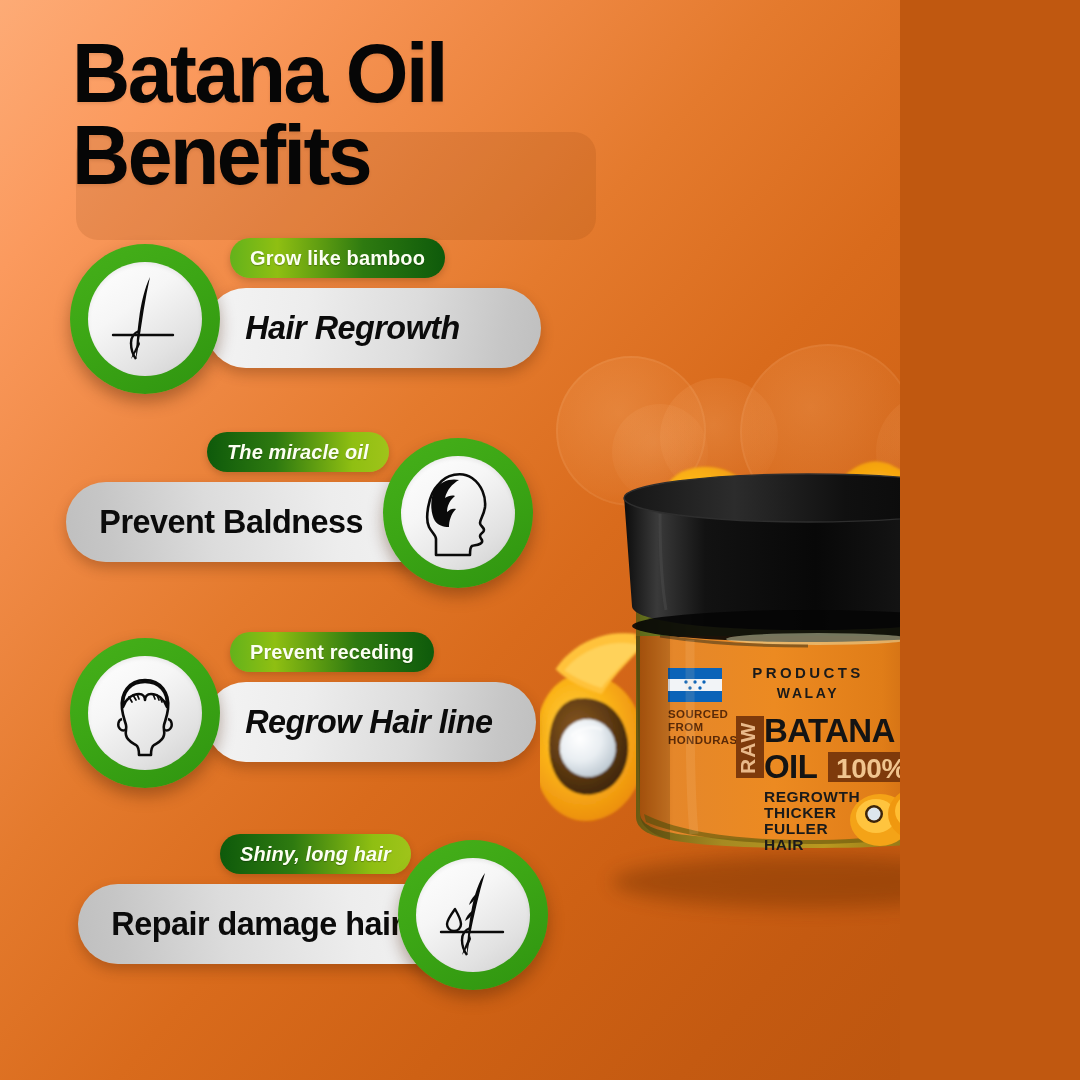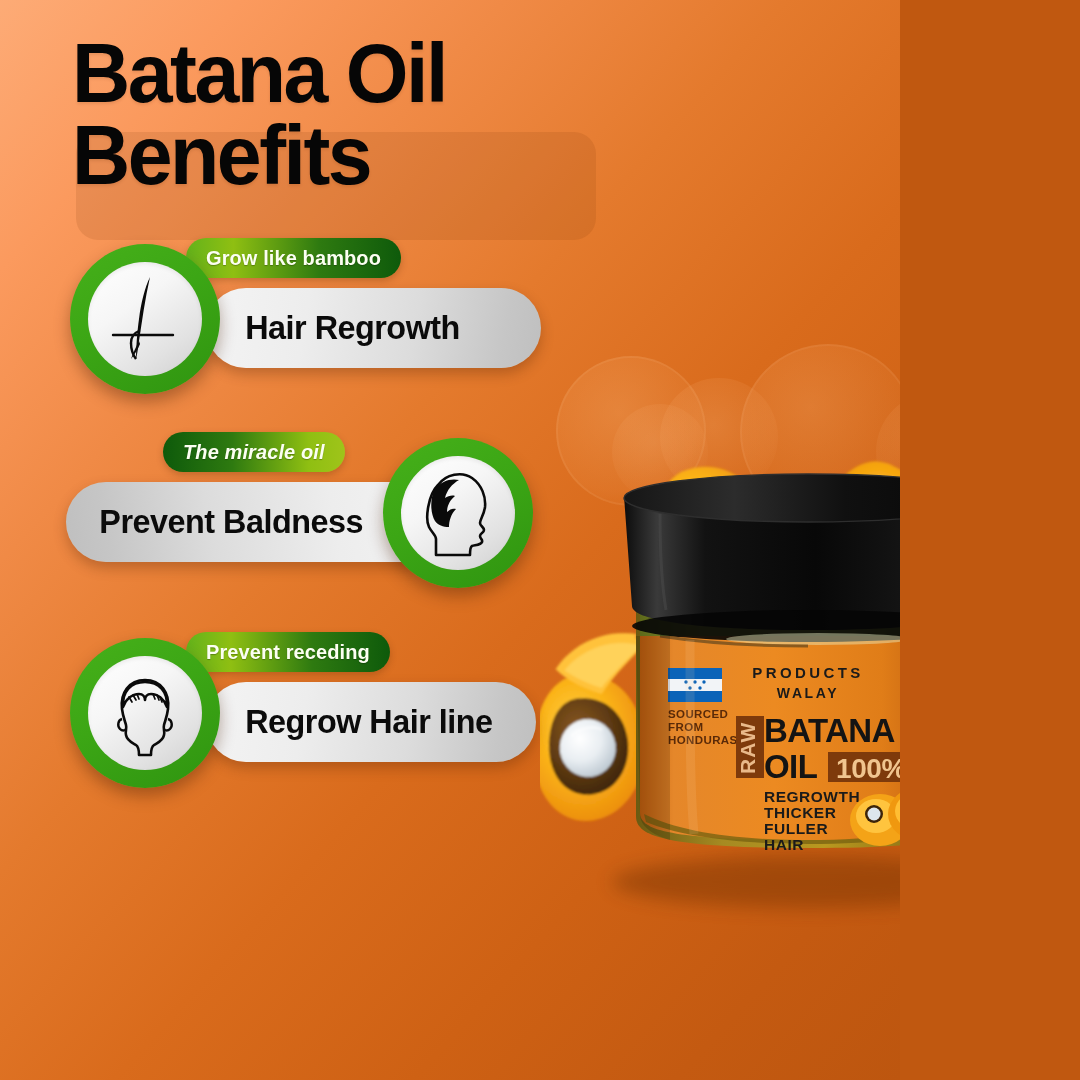--- a/index.html
+++ b/index.html
@@ -59,32 +59,33 @@
 
   
   .tag{
     position:absolute;height:40px;border-radius:20px;
     display:flex;align-items:center;justify-content:center;
     color:#FCFFF2;font-size:20px;font-weight:700;letter-spacing:.1px;
     white-space:nowrap;padding:0 20px;box-sizing:border-box;
     text-shadow:0 1px 1px rgba(0,0,0,.28);
     box-shadow:0 3px 7px rgba(80,35,5,.26);
     z-index:2;
+    margin-left:44px;
   }
   .tag.ltr{background:linear-gradient(90deg,#63B21B 0%,#8FBF12 22%,#2E7A10 62%,#0E5A0B 100%);}
   .tag.rtl{background:linear-gradient(90deg,#0E5A0B 0%,#2E7A10 38%,#8FBF12 80%,#9FC41A 100%);font-style:italic;}
 
   
   .bar{
     position:absolute;height:80px;border-radius:40px;
     display:flex;align-items:center;
     box-sizing:border-box;z-index:3;
     box-shadow:0 6px 13px rgba(80,33,5,.30);
   }
-  .bar.ltr{background:linear-gradient(100deg,#F4F4F4 0%,#EDEDED 30%,#DCDCDC 62%,#C6C6C6 88%,#BFBFBF 100%);}
+  .bar.ltr{background:linear-gradient(100deg,#F4F4F4 0%,#EDEDED 30%,#DCDCDC 62%,#C6C6C6 88%,#BFBFBF 100%);font-style:italic;}
   .bar.rtl{background:linear-gradient(260deg,#F4F4F4 0%,#EDEDED 30%,#DCDCDC 62%,#C6C6C6 88%,#BFBFBF 100%);}
   .bar .txt{
     color:#0B0B0B;font-size:33px;font-weight:700;letter-spacing:-.5px;
     white-space:nowrap;transform:scaleX(.98);transform-origin:left center;
   }
   .bar.ltr .txt{padding-left:40px;}
   .bar.rtl .txt{padding-left:34px;}
 
   
   .circ{
@@ -188,20 +189,42 @@
             <line x1="62" y1="32" x2="64" y2="37"></line>
             <line x1="65" y1="34" x2="67" y2="39"></line>
           </g>
           <path d="M27 56 C23 57 22 63 25 66 C27 68 30 68 31 66" fill="none" stroke="#0A0A0A" stroke-width="2.4"></path>
           <path d="M73 56 C77 57 78 63 75 66 C73 68 70 68 69 66" fill="none" stroke="#0A0A0A" stroke-width="2.4"></path>
         </svg>
       </div>
     </div>
   </div>
 
+  <div class="row" style="left:0;top:832px;width:560px;">
+    <div class="tag rtl" style="left:176px;top:2px;">Shiny, long hair</div>
+    <div class="bar rtl" style="left:78px;top:52px;width:390px;">
+      <span class="txt">Repair damage hair</span>
+    </div>
+    <div class="circ" style="left:398px;top:8px;">
+      <div class="inner">
+        <svg viewBox="0 0 100 100" width="100" height="100" aria-hidden="true">
+          <path d="M62 8 C56 28 51 50 47 70 C46 78 45 85 44 90
+                   C44 80 45 64 48 48 C51 30 56 16 62 8 Z" fill="#0A0A0A"></path>
+          <path d="M52 30 C49 33 47 36 46 40 C49 38 51 35 53 32 Z" fill="#0A0A0A"></path>
+          <path d="M49 46 C45 49 43 52 42 56 C46 54 48 51 50 48 Z" fill="#0A0A0A"></path>
+          <path d="M47 70 C44 76 41 83 39 90 C43 85 46 79 48 74 Z" fill="#0A0A0A"></path>
+          <path d="M44 90 C41 86 39 81 39 75 C39 81 41 86 44 90 Z" fill="none" stroke="#0A0A0A" stroke-width="2.4"></path>
+          <path d="M39 75 C39 69 42 65 47 63" fill="none" stroke="#0A0A0A" stroke-width="2.4" stroke-linecap="round"></path>
+          <line x1="18" y1="67" x2="80" y2="67" stroke="#0A0A0A" stroke-width="2.4" stroke-linecap="round"></line>
+          <path d="M32 44 C27 51 24 55 24 59 C24 63 27 66 31 66
+                   C35 66 38 63 38 59 C38 55 36 51 32 44 Z" fill="none" stroke="#0A0A0A" stroke-width="2.4" stroke-linejoin="round"></path>
+        </svg>
+      </div>
+    </div>
+  </div>
 
   <div id="product">
     <svg viewBox="0 0 540 500" aria-hidden="true">
       <defs>
         <radialGradient id="pulpG" cx="42%" cy="38%" r="72%">
           <stop offset="0%" stop-color="#FFD24A"></stop>
           <stop offset="46%" stop-color="#FBB317"></stop>
           <stop offset="100%" stop-color="#E8840B"></stop>
         </radialGradient>
         <radialGradient id="pulpG2" cx="48%" cy="40%" r="72%">

